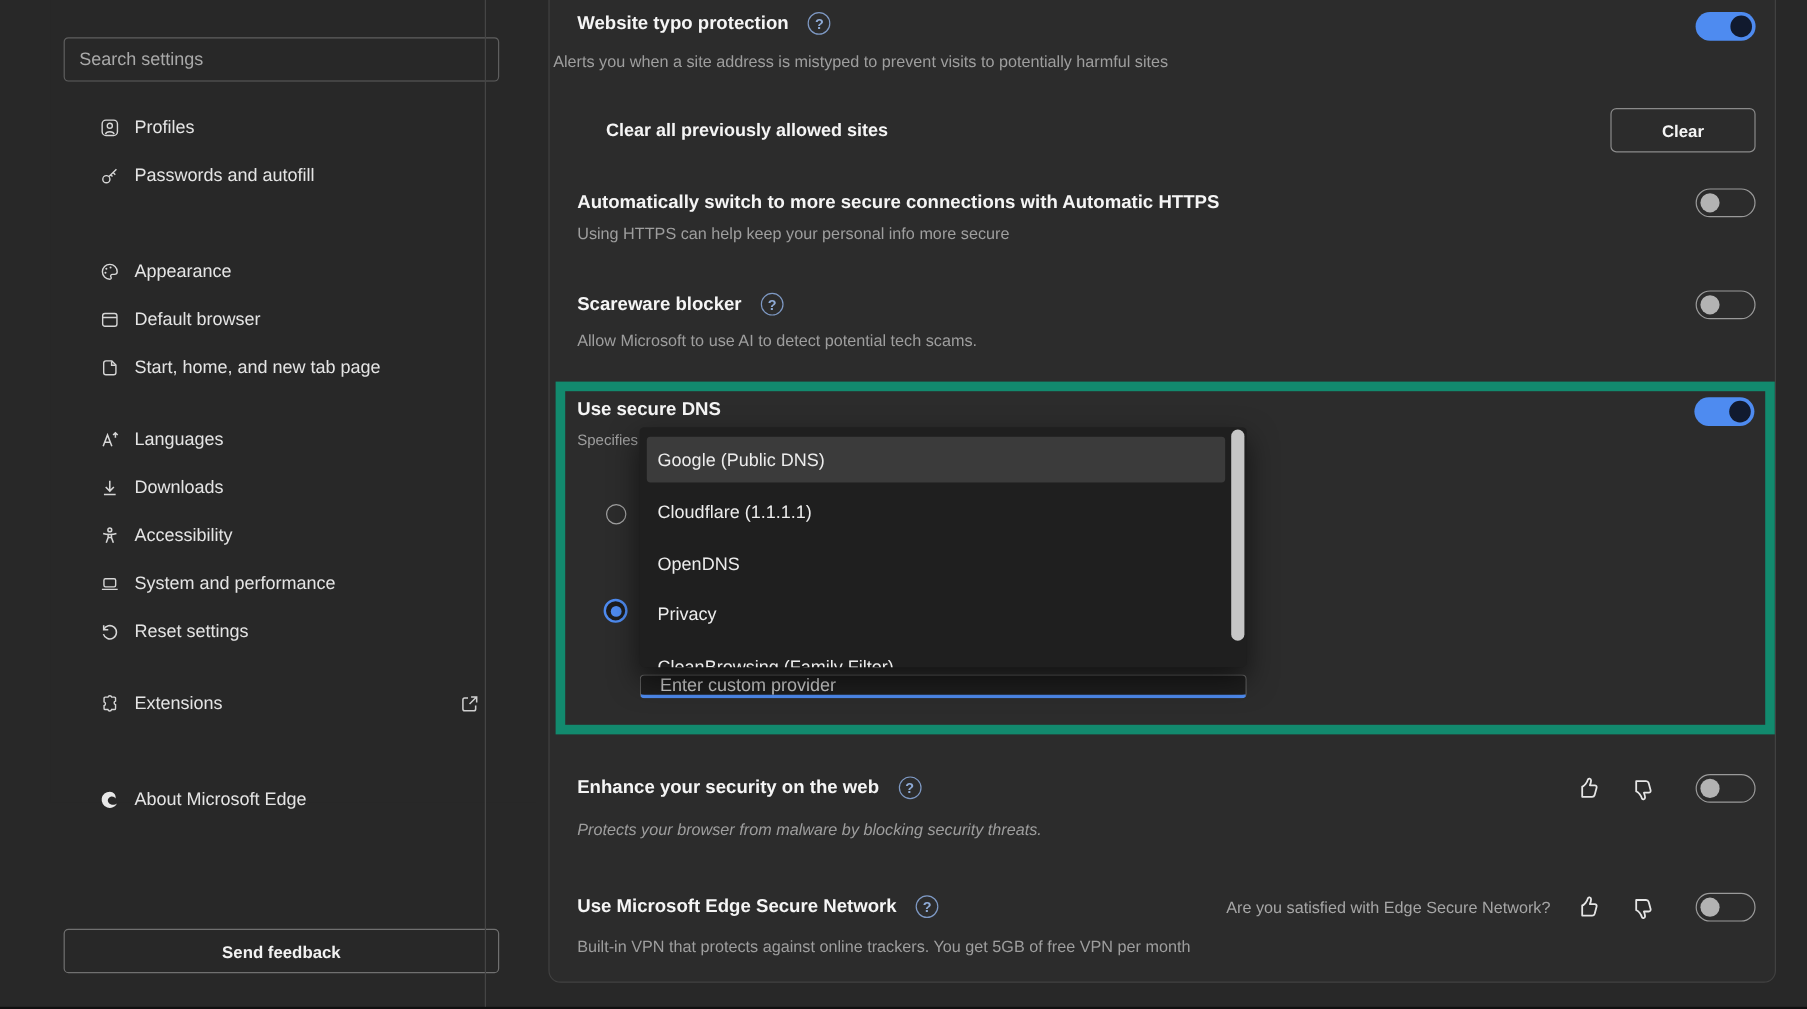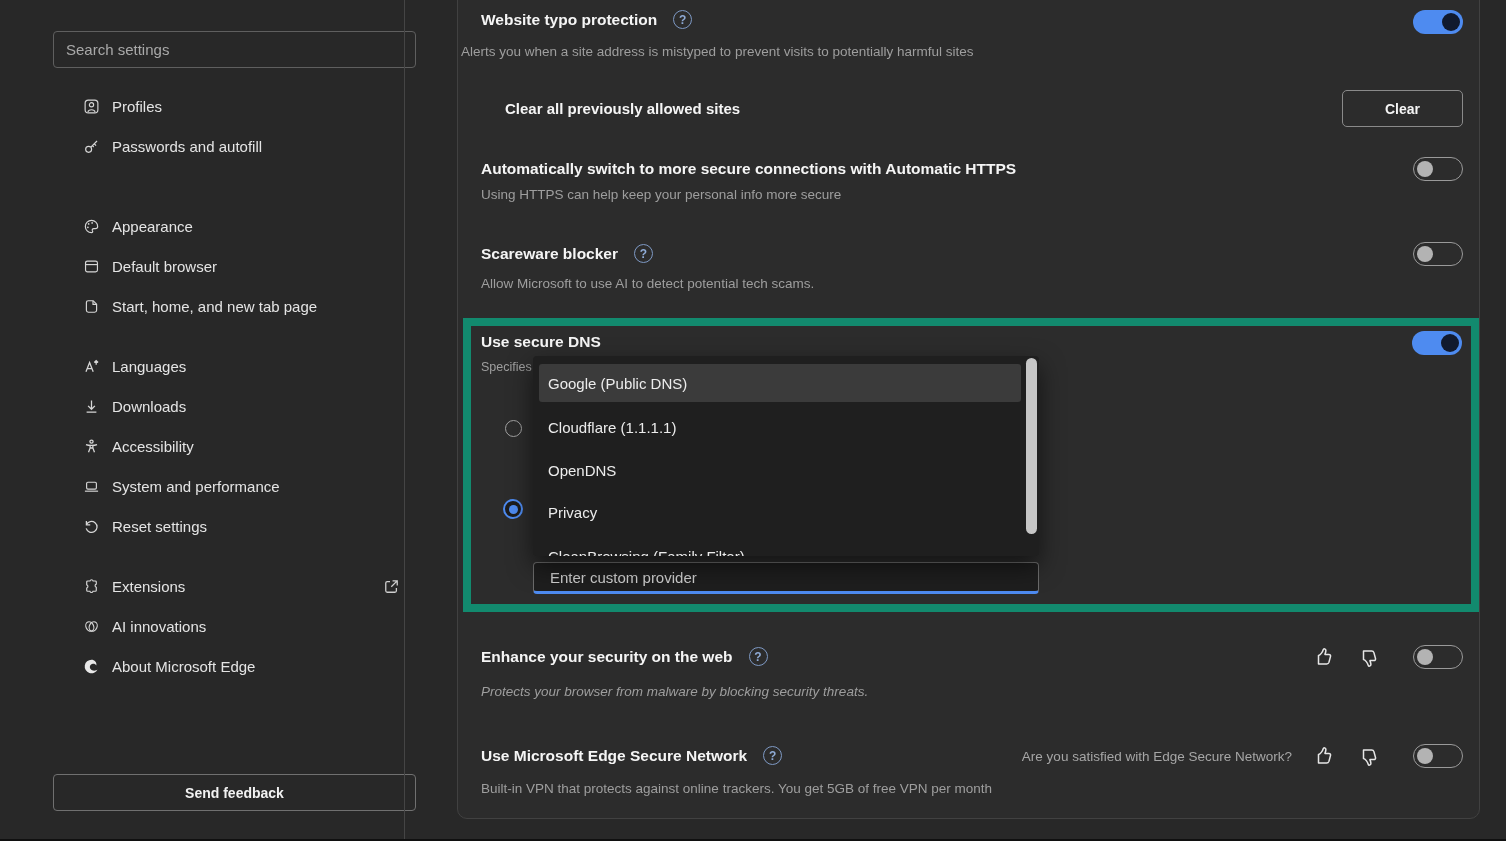--- a/index.html
+++ b/index.html
@@ -84,21 +84,21 @@
     background:#1f1f1f; border-radius:4px; box-shadow:0 10px 24px rgba(0,0,0,.55);
     overflow:hidden; z-index:5;
   }
   .dd-option {
     position:absolute; left:6px; width:482px; height:38px; display:flex; align-items:center;
     padding-left:9px; font-size:15px; color:#ececec; border-radius:3px; cursor:pointer;
   }
   .dd-option.hl { background:#3b3b3b; }
   .dd-scrollbar { position:absolute; right:2px; top:2px; width:11px; height:176px; border-radius:6px; background:#c6c6c6; cursor:pointer; }
   .custom-input {
-    position:absolute; left:62px; top:236px; width:506px; height:32px;
+    position:absolute; left:62px; top:236px; width:506px; height:20px;
     background:#1e1e1e; border:1px solid #6b6b6b; border-bottom:3px solid #4e8bf0;
     border-radius:4px; color:#22c55e; font-size:15px; padding:0 16px; outline:none;
     z-index:4; font-family:"Liberation Sans", sans-serif;
   }
   .custom-input::placeholder { color:#cfcfcf; }
 
   .bottom-edge { position:absolute; left:0; bottom:0; width:1506px; height:2px; background:#101010; }
   svg { display:block; }
 </style>
 </head>
@@ -221,29 +221,20 @@
       </span>
       <span>Extensions</span>
       <span class="nav-ext">
         <svg width="17" height="17" viewBox="0 0 16 16" fill="none" stroke="currentColor" stroke-width="1.2">
             <path d="M6.6 3.4 H4 a1.4 1.4 0 0 0-1.4 1.4 v7.2 A1.4 1.4 0 0 0 4 13.4 h7.2 a1.4 1.4 0 0 0 1.4-1.4 V9.4"></path>
             <path d="M9 2.6 h4.4 V7 M13.1 2.9 L7.8 8.2"></path>
           </svg>
       </span>
     </div>
 
-    <div class="nav-item" style="top:606px">
-      <span class="nav-icon">
-        <svg width="17" height="17" viewBox="0 0 16 16" fill="none" stroke="currentColor" stroke-width="1.1">
-            <ellipse cx="6.4" cy="8" rx="3.6" ry="4.6" transform="rotate(-24 6.4 8)"></ellipse>
-            <ellipse cx="9.6" cy="8" rx="3.6" ry="4.6" transform="rotate(24 9.6 8)"></ellipse>
-          </svg>
-      </span>
-      <span>AI innovations</span>
-    </div>
 
     <div class="nav-item" style="top:646px">
       <span class="nav-icon">
         <svg width="17" height="17" viewBox="0 0 16 16">
             <path fill="#e8e8e8" d="M8 1.6a6.4 6.4 0 1 0 5.7 9.3c-1.7 1.3-5 1.6-6.6-.6-1.3-1.8-.4-4.1 1.5-4.7 1.6-.5 3.3.2 3.9 1.4C13.2 4 10.8 1.6 8 1.6z"></path>
           </svg>
       </span>
       <span>About Microsoft Edge</span>
     </div>
 

